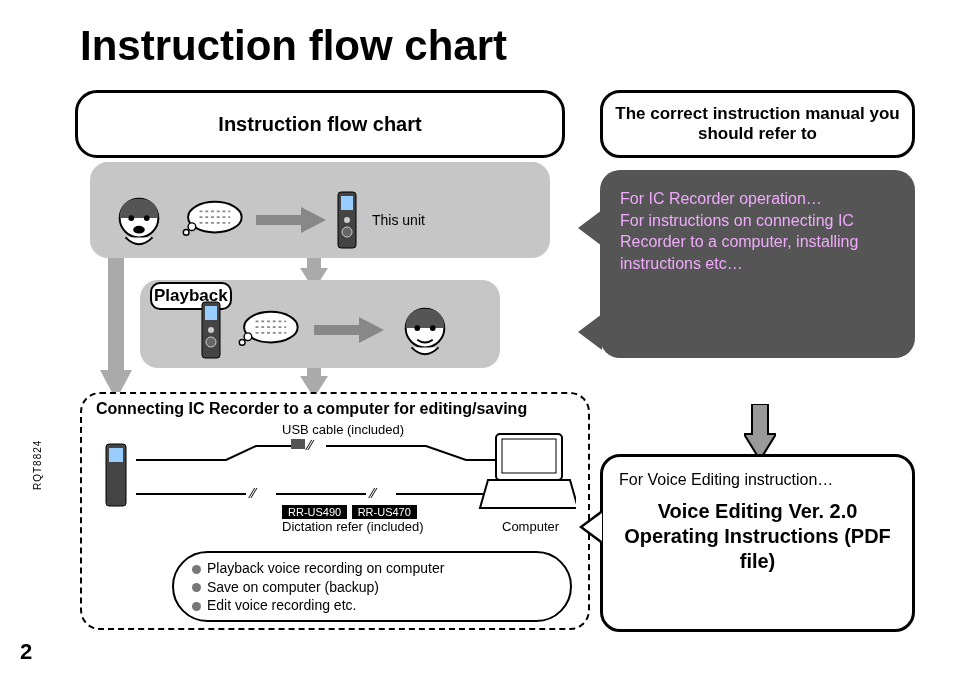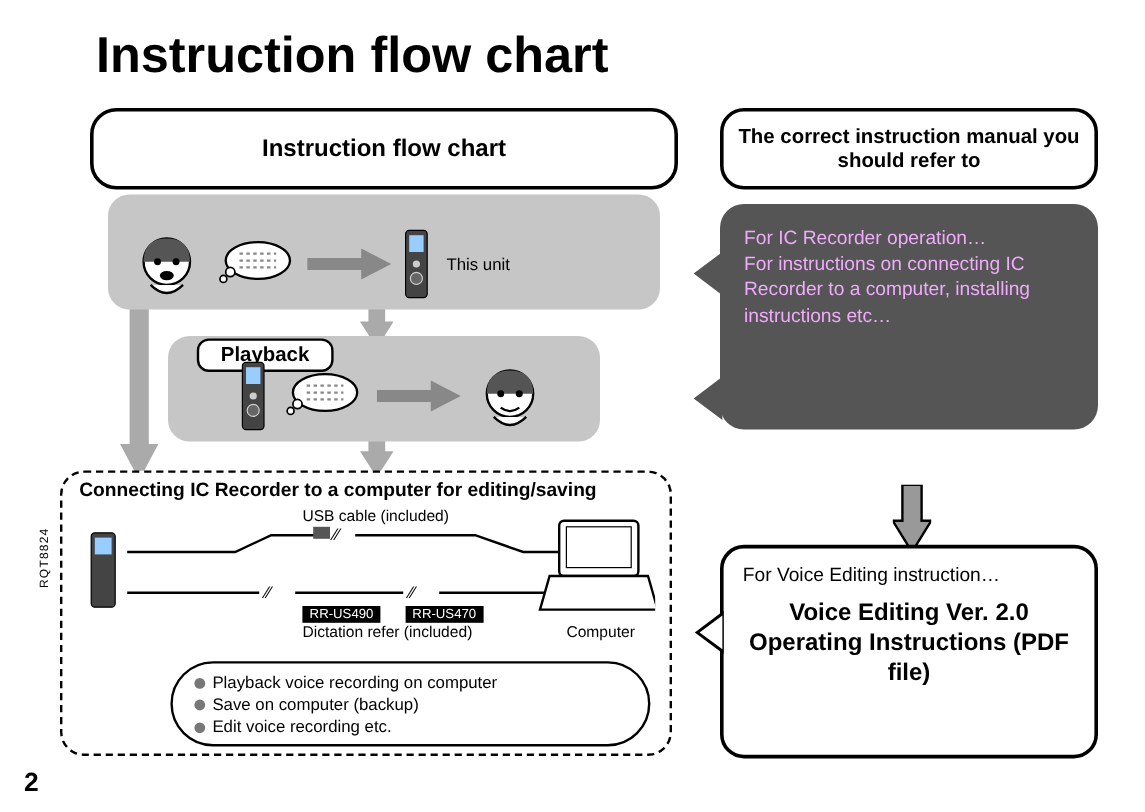--- a/index.html
+++ b/index.html
@@ -71,36 +71,36 @@
     left: 140px;
     top: 280px;
     width: 360px;
     height: 88px;
     background: #c6c6c6;
     border-radius: 18px;
     z-index: 2;
   }
   .play-label {
     position: absolute;
-    top: 2px; left: 24px;
+    top: 2px; left: 10px;
     background: #fff;
     border: 2px solid #000;
     border-radius: 10px;
-    padding: 2px 18px;
+    padding: 2px 2px;
     font-weight: bold;
     font-size: 17px;
   }
   .play-row {
     position: absolute;
     top: 22px; left: 60px; right: 10px; height: 56px;
     display: flex; align-items: center; gap: 12px;
   }
   .conn-box {
     position: absolute;
-    left: 50px;
+    left: 80px;
     top: 392px;
     width: 510px;
     height: 238px;
     border: 2px dashed #000;
     border-radius: 20px;
     background: #fff;
     z-index: 2;
     padding: 6px 14px 8px;
   }
   .conn-title {
@@ -108,21 +108,21 @@
     font-size: 16px;
     text-align: left;
     margin-bottom: 2px;
   }
   .model-tag {
     display: inline-block;
     background: #000;
     color: #fff;
     font-size: 11px;
     padding: 1px 6px;
-    margin-right: 16px;
+    margin-right: 0;
   }
   .bullets {
     position: absolute;
     left: 90px;
     bottom: 6px;
     width: 400px;
     border: 2px solid #000;
     border-radius: 999px;
     padding: 6px 18px;
     font-size: 14px;

